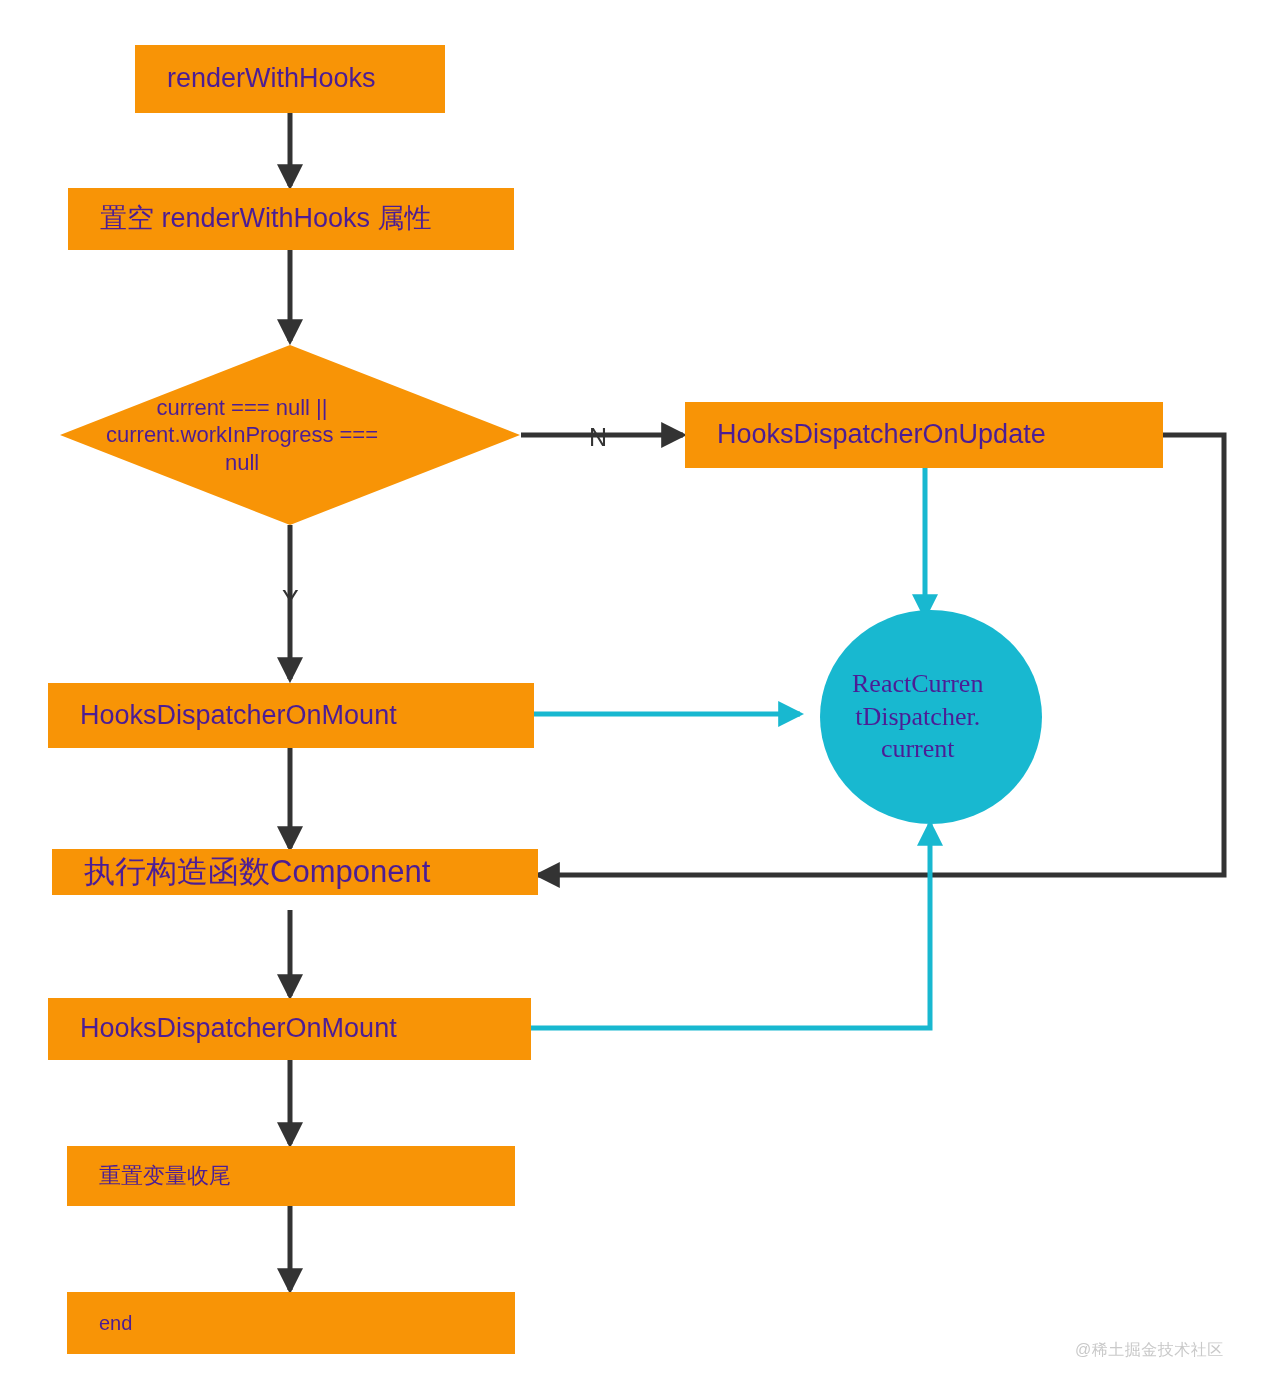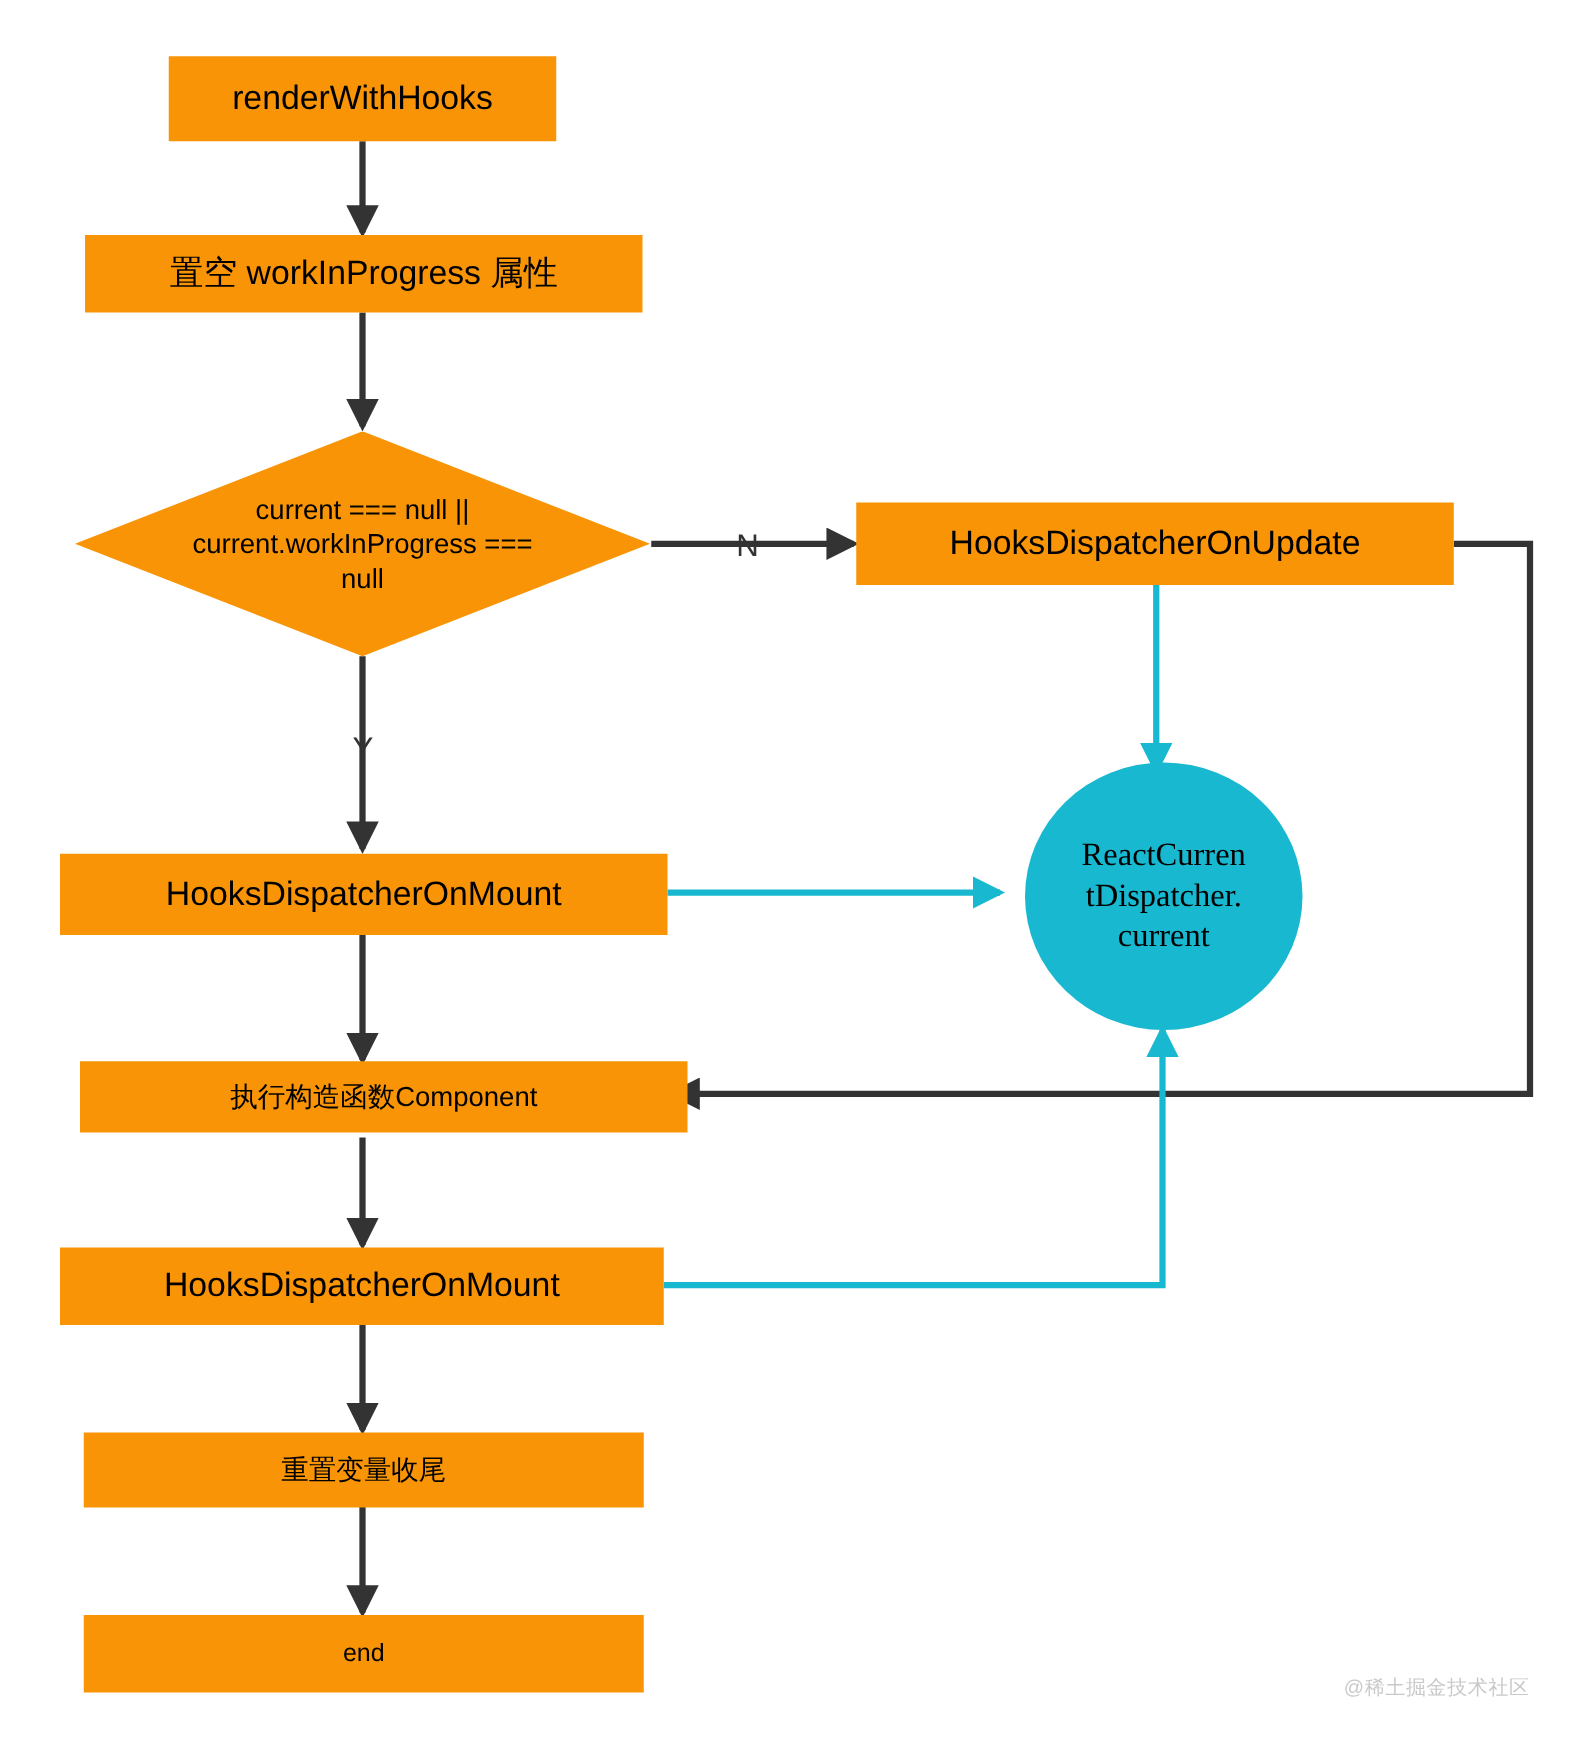--- a/index.html
+++ b/index.html
@@ -24,25 +24,25 @@
     top: 0;
     width: 1274px;
     height: 1400px;
     pointer-events: none;
   }
   .node {
     position: absolute;
     box-sizing: border-box;
     display: flex;
     align-items: center;
-    justify-content: center;
     text-align: center;
-    color: #000000;
+    color: #4c1d95;
     line-height: 1.25;
     white-space: pre-line;
+    padding-left: 32px;
   }
   .node.rect {
     background: #F89406;
   }
   .node.circle {
     background: #18B8D0;
     border-radius: 50%;
     font-family: Liberation Serif, serif;
   }
   .node.diamond {
@@ -120,21 +120,21 @@
 
       <path d="M 531 1028 L 930 1028 L 930 824" marker-end="url(#arrow-cyan)"></path>
     </g>
   </svg>
 
   <div class="node rect" style="left:135px; top:45px; width:310px; height:68px; font-size:27px;">
     <span>renderWithHooks</span>
   </div>
 
   <div class="node rect" style="left:68px; top:188px; width:446px; height:62px; font-size:27px;">
-    <span>置空 workInProgress 属性</span>
+    <span>置空 renderWithHooks 属性</span>
   </div>
 
   <div class="node diamond" style="left:60px; top:345px; width:460px; height:180px; font-size:22px;">
     <div class="diamond-shape"></div>
     <span class="diamond-label">current === null ||
 current.workInProgress ===
 null</span>
   </div>
 
   <div class="node rect" style="left:48px; top:683px; width:486px; height:65px; font-size:27px;">
@@ -144,21 +144,21 @@
   <div class="node rect" style="left:685px; top:402px; width:478px; height:66px; font-size:27px;">
     <span>HooksDispatcherOnUpdate</span>
   </div>
 
   <div class="node circle" style="left:820px; top:610px; width:222px; height:214px; font-size:26px;">
     <span>ReactCurren
 tDispatcher.
 current</span>
   </div>
 
-  <div class="node rect" style="left:64px; top:849px; width:486px; height:57px; font-size:22px;">
+  <div class="node rect" style="left:52px; top:849px; width:486px; height:46px; font-size:31px;">
     <span>执行构造函数Component</span>
   </div>
 
   <div class="node rect" style="left:48px; top:998px; width:483px; height:62px; font-size:27px;">
     <span>HooksDispatcherOnMount</span>
   </div>
 
   <div class="node rect" style="left:67px; top:1146px; width:448px; height:60px; font-size:22px;">
     <span>重置变量收尾</span>
   </div>

